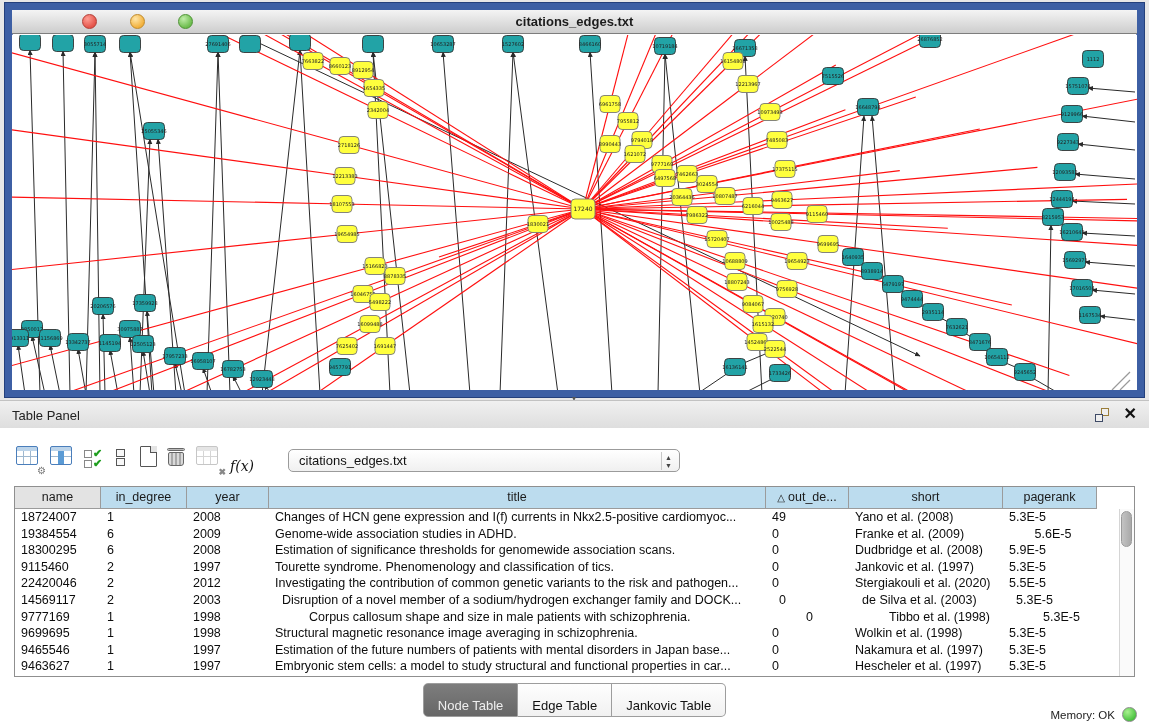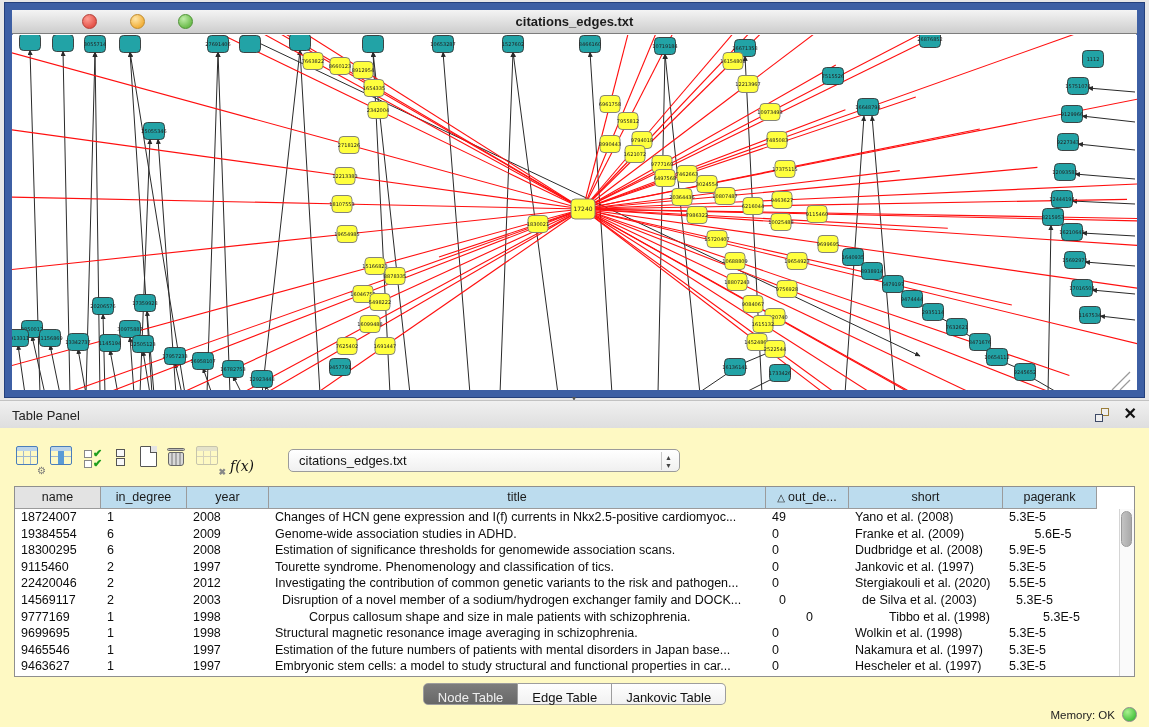--- a/index.html
+++ b/index.html
@@ -20,21 +20,21 @@
   .light.yellow { left:118px; background:radial-gradient(circle at 35% 30%, #ffe6a8, #f2b13d 70%); border:1px solid #c08a2a; }
   .light.green  { left:166px; background:radial-gradient(circle at 35% 30%, #c0eda9, #6dbd4e 70%); border:1px solid #4d9334; }
   .canvas-wrap { position:absolute; left:0; top:25px; right:0; bottom:0; background:#fff; overflow:hidden; }
   .canvas-wrap svg { display:block; }
 
   
   .divider-handle { position:absolute; left:566px; top:396px; width:16px; height:7px;
     color:#555; font-size:8px; line-height:6px; text-align:center; }
 
   
-  .table-panel { position:absolute; left:0; top:400px; width:1149px; height:327px; background:#fef9c3; }
+  .table-panel { position:absolute; left:0; top:400px; width:1149px; height:327px; background:#ffffff; }
   .panel-header { position:absolute; left:0; top:0; right:0; height:28px;
     background:linear-gradient(#f0f0f0,#dedede); border-top:1px solid #c2c2c2; }
   .panel-header .panel-title { position:absolute; left:12px; top:7px; font-size:13px; color:#222; }
   .float-icon { position:absolute; right:40px; top:7px; width:14px; height:14px; }
   .float-icon .sq-back  { position:absolute; right:0; top:0; width:8px; height:8px; border:1.5px solid #9a7d3a; background:#efefef; }
   .float-icon .sq-front { position:absolute; left:0; bottom:0; width:8px; height:8px; border:1.5px solid #3e4a66; background:#efefef; }
   .close-x { position:absolute; right:12px; top:4px; font-size:16px; font-weight:bold; color:#111; line-height:18px; }
 
   
   .toolbar { position:absolute; left:0; top:40px; right:0; height:40px; }
@@ -75,21 +75,21 @@
   .th .sort { font-size:10px; margin-right:3px; }
   .tbl-body { position:absolute; left:0; top:22px; }
   .tr { display:flex; height:16.6px; }
   .td { font-size:12.5px; color:#0c0c0c; line-height:16.5px; white-space:nowrap; overflow:hidden; padding-left:6px; }
   .vscroll { position:absolute; right:0; top:22px; width:15px; bottom:0; background:#fafafa; border-left:1px solid #d5d5d5; }
   .vthumb { position:absolute; left:1px; top:2px; width:11px; height:36px; border-radius:6px;
     background:linear-gradient(90deg,#c3c3c3,#a9a9a9); border:1px solid #9a9a9a; }
 
   
   .tabs { position:absolute; left:0; right:0; top:283px; height:22px; display:flex; justify-content:center; }
-  .seg { height:22px; font-size:13px; line-height:20px; padding:4px 14px; border:1px solid #9d9d9d; border-left:none;
+  .seg { height:34px; font-size:13px; line-height:20px; padding:12px 14px; border:1px solid #9d9d9d; border-left:none;
     background:linear-gradient(#fefefe,#f1f1f1); color:#111; }
   .seg:first-child { border-left:1px solid #9d9d9d; border-radius:5px 0 0 5px; }
   .seg:last-child { border-radius:0 5px 5px 0; }
   .seg.sel { background:linear-gradient(#7d7d7d,#676767); color:#efefef; }
 
   
   .statusbar { position:absolute; left:0; bottom:0; width:1149px; height:24px; }
   .mem-label { position:absolute; right:34px; top:6px; font-size:11.5px; color:#222; }
   .mem-dot { position:absolute; right:12px; top:4px; width:15px; height:15px; border-radius:50%;
     background:radial-gradient(circle at 35% 30%, #a8f18f, #46c13c 75%); border:1px solid #8a8a8a; }

